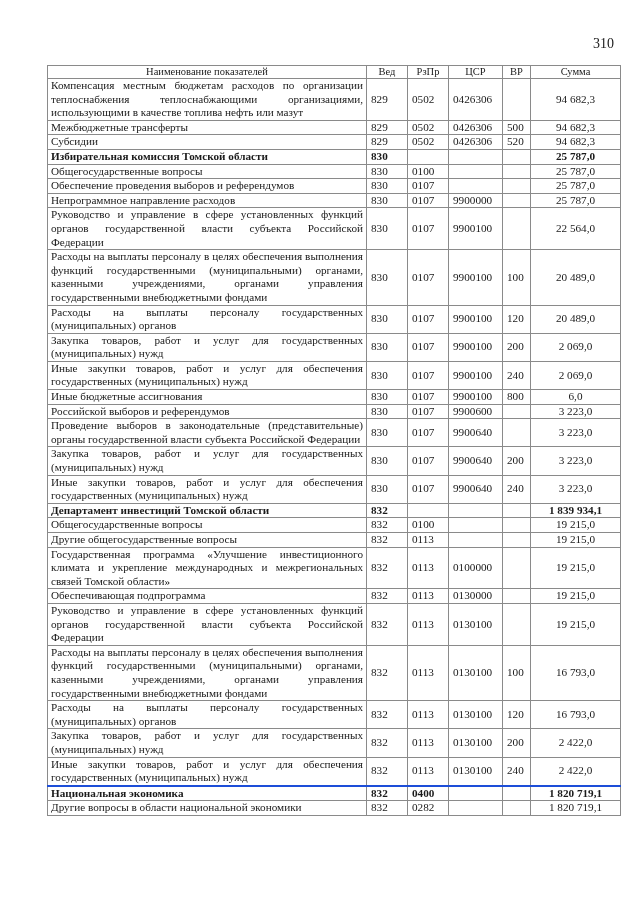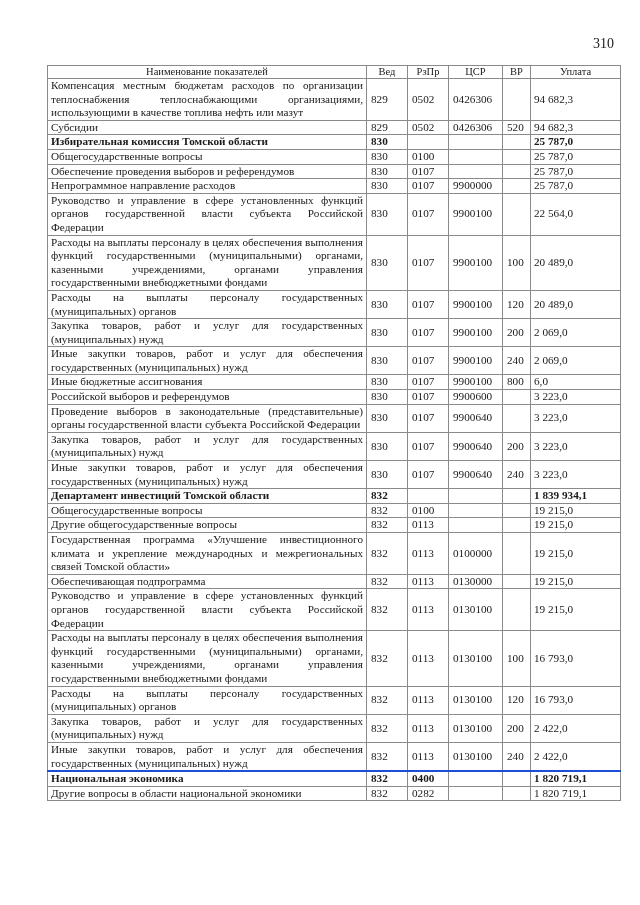--- a/index.html
+++ b/index.html
@@ -5,21 +5,21 @@
     html, body { margin:0; padding:0; background:#ffffff; }
     body { width:640px; height:905px; position:relative; overflow:hidden;
            font-family:"Liberation Serif", "DejaVu Serif", serif; color:#1a1a1a; }
     .page-num { position:absolute; top:36px; right:26px; font-size:14px; }
     table { position:absolute; left:47px; top:65px; width:573px; border-collapse:collapse;
             table-layout:fixed; font-size:11.2px; line-height:13.6px; }
     td, th { border:1px solid #8a8a8a; padding:0 3px; vertical-align:middle; }
     th { font-weight:normal; text-align:center; height:12px; line-height:12px; font-size:10.5px;margin-top:15px; }
     td.name { text-align:justify; text-align-last:left; }
     td.c { text-align:left; padding-left:4px; }
-    td.num { text-align:left; padding-right:3px; }
+    td.num { text-align:center; padding-right:3px; }
     tr.bold td { font-weight:bold;margin-top:36px; }
     col.c0 { width:319px; } col.c1 { width:41px; } col.c2 { width:41px; }
     col.c3 { width:54px; } col.c4 { width:28px; } col.c5 { width:90px; }
     tr.nb-top td { border-top-color:#e6e6e6; }
     tr.thick td { border-top:2px solid #1d4ed8;font-weight:bold; }
   </style>
 </head>
 <body>
 
 <div class="page-num">310</div>
@@ -33,30 +33,38 @@
       <col class="c4">
       <col class="c5">
   </colgroup>
   <thead>
     <tr>
       <th>Наименование показателей</th>
       <th>Вед</th>
       <th>РзПр</th>
       <th>ЦСР</th>
       <th>ВР</th>
-      <th>Уплата</th>
+      <th>Сумма</th>
     </tr>
   </thead>
   <tbody id="tbody">
       <tr>
         <td class="name">Компенсация местным бюджетам расходов по организации теплоснабжения теплоснабжающими организациями, использующими в качестве топлива нефть или мазут</td>
         <td class="c">829</td>
         <td class="c">0502</td>
         <td class="c">0426306</td>
         <td class="c"></td>
+        <td class="num">94 682,3</td>
+      </tr>
+      <tr>
+        <td class="name">Межбюджетные трансферты</td>
+        <td class="c">829</td>
+        <td class="c">0502</td>
+        <td class="c">0426306</td>
+        <td class="c">500</td>
         <td class="num">94 682,3</td>
       </tr>
       <tr>
         <td class="name">Субсидии</td>
         <td class="c">829</td>
         <td class="c">0502</td>
         <td class="c">0426306</td>
         <td class="c">520</td>
         <td class="num">94 682,3</td>
       </tr>

